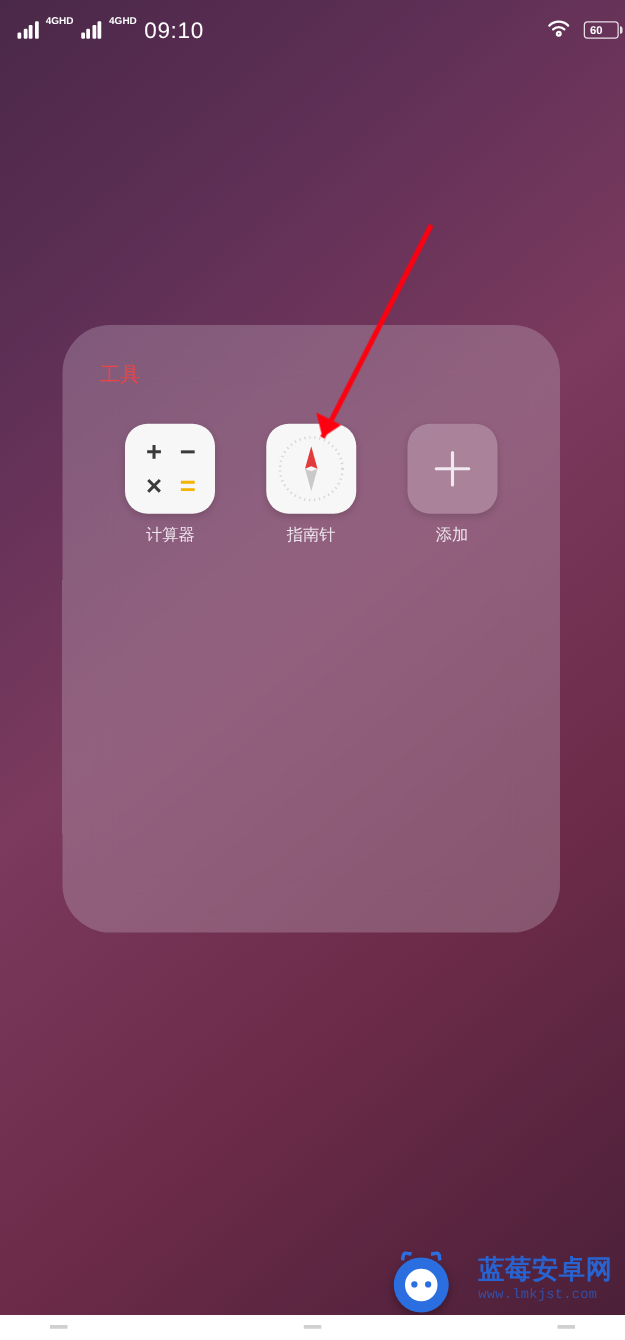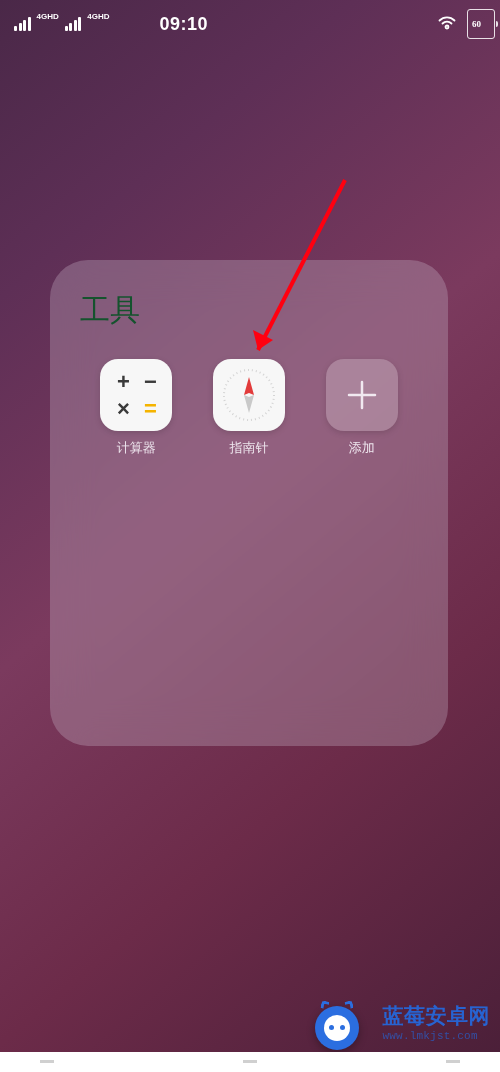--- a/index.html
+++ b/index.html
@@ -5,31 +5,31 @@
     * { margin: 0; padding: 0; box-sizing: border-box; }
     html, body { width: 500px; height: 1072px; overflow: hidden; font-family: -apple-system, "Helvetica Neue", Arial, sans-serif; }
     body { position: relative; background: linear-gradient(140deg, #4a2848 0%, #5e2f56 20%, #7b3a5e 45%, #6c2b49 70%, #4a1f38 100%); }
 
     .status-bar { position: absolute; top: 0; left: 0; right: 0; height: 40px; padding: 8px 2px 0 14px; display: flex; justify-content: space-between; align-items: center; color: #fff; font-size: 18px; }
     .status-left { display: flex; align-items: center; gap: 6px; }
     .sig { display: inline-flex; align-items: flex-end; gap: 1.5px; }
     .sig span { width: 3px; background: #fff; border-radius: 1px; }
     .sig span:nth-child(1){height:5px}.sig span:nth-child(2){height:8px}.sig span:nth-child(3){height:11px}.sig span:nth-child(4){height:14px}
     .sig-label { font-size: 8px; font-weight: 700; line-height: 7px; position: relative; top:-8px; }
-    .time { font-weight: 700; letter-spacing: 0.5px; margin-left: 44px; }
+    .time { font-weight: 400; letter-spacing: 0.5px; }
     .status-right { display: flex; align-items: center; gap: 10px; }
     .batt { display:inline-flex; align-items:center; }
-    .batt-body { width: 28px; height: 30px; border: 1.5px solid rgba(255,255,255,0.85); border-radius: 3px; position: relative; display:flex; align-items:center;font-family:Liberation Serif, serif; }
+    .batt-body { width: 28px; height: 14px; border: 1.5px solid rgba(255,255,255,0.85); border-radius: 3px; position: relative; display:flex; align-items:center; }
     .batt-cap { width: 2px; height: 6px; background: rgba(255,255,255,0.85); border-radius: 0 2px 2px 0; margin-left:1px;}
     .batt-txt { position:absolute; left:4px; font-size:9px; font-weight:700; color:#fff; }
 
     .annotation-arrow { position: absolute; top: 170px; left: 230px; width: 140px; height: 200px; z-index: 20; pointer-events:none;}
 
     .folder { position: absolute; top: 260px; left: 50px; width: 398px; height: 486px; border-radius: 38px; background: rgba(200, 180, 200, 0.32); backdrop-filter: blur(20px); padding: 30px 0 0 30px; }
-    .folder-title { color: #14532d; font-size: 30px; font-weight: 400; margin-bottom: 28px; text-align:left; }
+    .folder-title { color: #ef4444; font-size: 16px; font-weight: 400; margin-bottom: 28px; text-align:left; }
     .grid { display: grid; grid-template-columns: repeat(3, 1fr); gap: 26px 0; padding-right: 30px; }
     .app { display: flex; flex-direction: column; align-items: center; gap: 8px; }
     .app-icon { width: 72px; height: 72px; border-radius: 18px; background: #f7f7f7; display: flex; align-items: center; justify-content: center; box-shadow: 0 2px 6px rgba(0,0,0,.15); position:relative; }
     .app-label { color: #eee6ee; font-size: 13px; font-weight: 400; }
     .add-tile { background: rgba(255,255,255,0.22); }
 
     .calc-glyphs { width: 54px; height: 54px; display:grid; grid-template-columns:1fr 1fr; grid-template-rows:1fr 1fr; font-weight:700; }
     .calc-glyphs span{display:flex;align-items:center;justify-content:center;font-size:22px;letter-spacing:-1px;}
 
     .watermark { position: absolute; right: 10px; bottom: 22px; display:flex; align-items:flex-start; gap:24px;font-family:Liberation Mono, monospace; }

